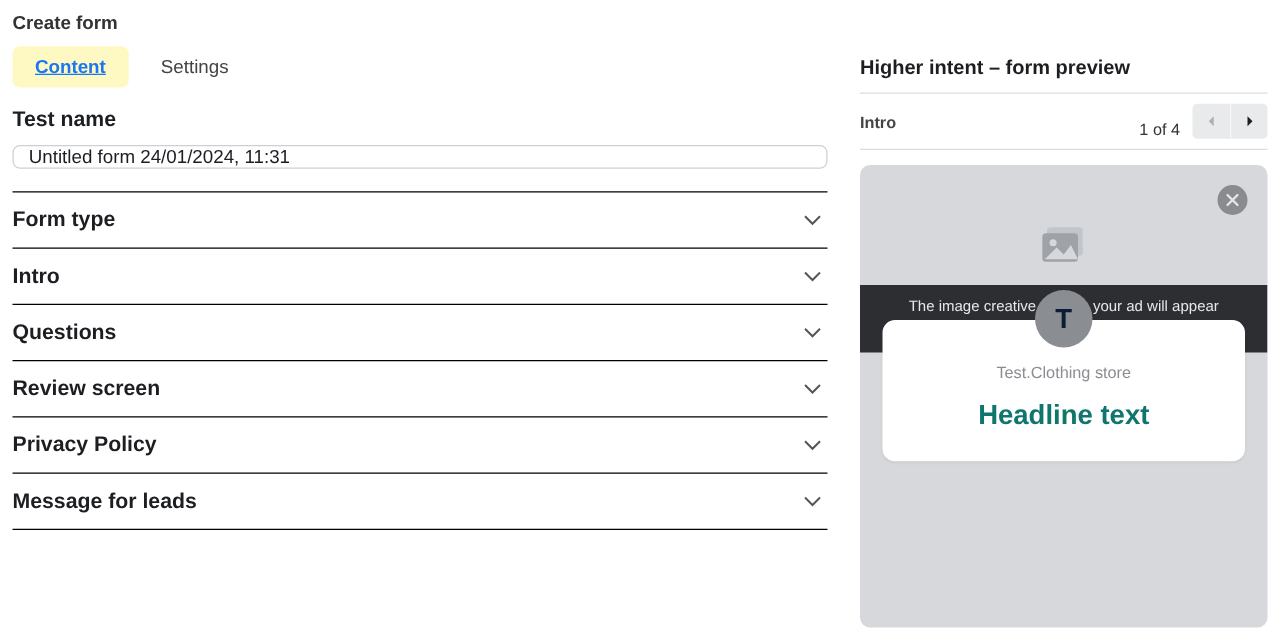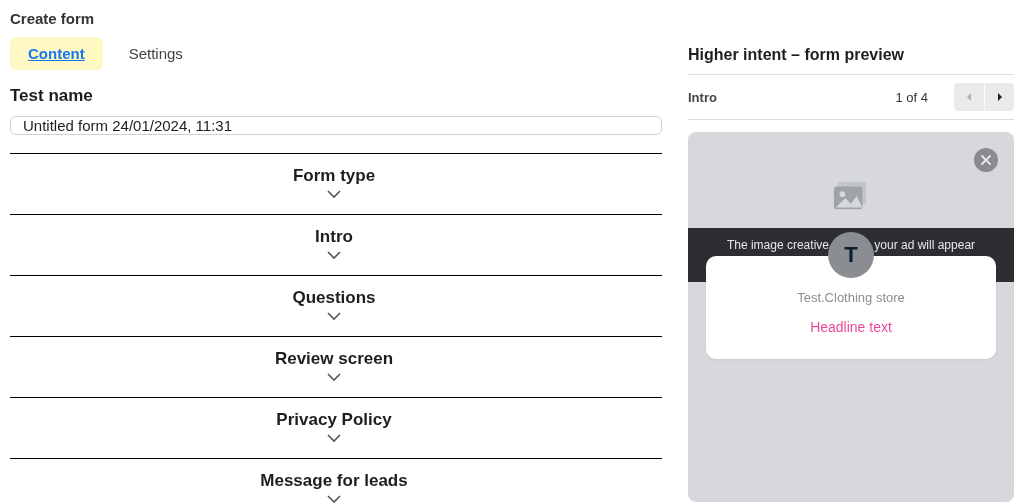--- a/index.html
+++ b/index.html
@@ -64,21 +64,20 @@
   .accordion {
     border-top: 1.5px solid #000;
   }
   .acc-item {
     border-bottom: 1.5px solid #000;
     padding: 12px 4px 12px 0;
     display: flex;
     justify-content: space-between;
     align-items: center;
     cursor: pointer;
-    flex-direction: column;
   }
   .acc-title {
     font-size: 17px;
     font-weight: 700;
   }
   .chevron {
     width: 16px;
     height: 16px;
     color: #555;
   }
@@ -96,22 +95,22 @@
     border-bottom: 1px solid #dadde1;
     padding: 8px 0;
   }
   .preview-step-label {
     font-size: 13px;
     font-weight: 600;
     color: #444;
   }
   .preview-controls {
     display: flex;
-    align-items: center;
-    gap: 18px;
+    align-items: flex-end;
+    gap: 2px;
   }
   .step-counter {
     font-size: 13px;
     color: #333;
     margin-right: 8px;
   }
   .nav-btn-group {
     display: flex;
     background: #e9eaec;
     border-radius: 4px;
@@ -194,23 +193,23 @@
     font-size: 22px;
     font-weight: 800;
     color: #0b1d34;
   }
   .store-name {
     font-size: 13px;
     color: #8a8d91;
     margin-bottom: 14px;
   }
   .headline {
-    font-size: 14px;
-    font-weight: 400;
-    color: #ec4899;
+    font-size: 22px;
+    font-weight: 700;
+    color: #0f766e;
   }
 </style>
 </head>
 <body>
 
 <div class="left">
 
   <div class="page-title">Create form</div>
 
   <div class="tabs">

